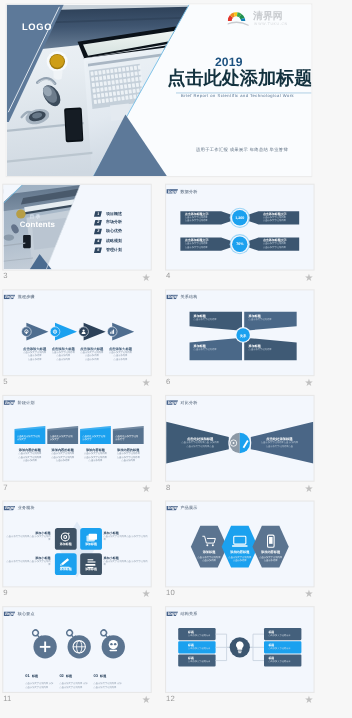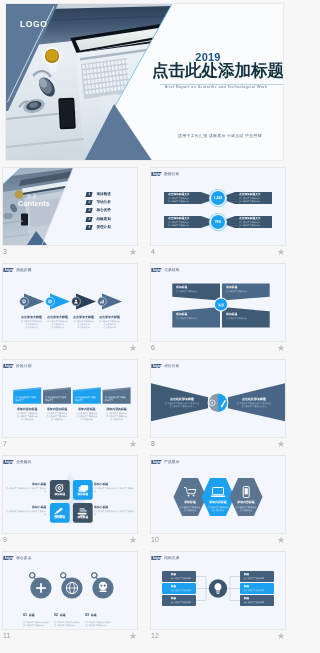--- a/index.html
+++ b/index.html
@@ -256,20 +256,35 @@
     <polygon points="108,100 147,158 78,158" fill="#5d7999"></polygon>
   </svg>
   <div class="hero-logo">LOGO</div>
   <div class="hero-right">
     <div class="hero-year">2019</div>
     <div class="hero-title-cn">点击此处添加标题</div>
     <div class="hero-rule"></div>
     <div class="hero-sub">Brief Report on Scientific and Technological Work</div>
   </div>
   <div class="hero-foot">适用于工作汇报  成果展示  年终总结  毕业答辩</div>
+  <div class="wm">
+    <svg viewBox="0 0 62 17" width="62" height="17">
+      <g transform="translate(8,12)">
+        <path d="M-8 0 A8 8 0 0 1 -6.1 -5.1 L-3.2 -2.8 A4.4 4.4 0 0 0 -4.4 0 Z" fill="#e2352b"></path>
+        <path d="M-6.1 -5.1 A8 8 0 0 1 -2.6 -7.6 L-1.5 -3.9 A4.4 4.4 0 0 0 -3.2 -2.8 Z" fill="#f08a1e"></path>
+        <path d="M-2.6 -7.6 A8 8 0 0 1 0.9 -7.9 L0.4 -4.1 A4.4 4.4 0 0 0 -1.5 -3.9 Z" fill="#f5c518"></path>
+        <path d="M0.9 -7.9 A8 8 0 0 1 4.6 -6.3 L2.4 -3.3 A4.4 4.4 0 0 0 0.4 -4.1 Z" fill="#3aa84c"></path>
+        <path d="M4.6 -6.3 A8 8 0 0 1 7.4 -2.6 L3.6 -1.4 A4.4 4.4 0 0 0 2.4 -3.3 Z" fill="#1e8e4e"></path>
+        <path d="M7.4 -2.6 A8 8 0 0 1 8 0 L4.4 0 A4.4 4.4 0 0 0 3.6 -1.4 Z" fill="#0e7fb5"></path>
+        <path d="M-11 3.4 Q0 -2.2 11 3.4 L11 4.6 Q0 -0.6 -11 4.6 Z" fill="#c9ccd0"></path>
+      </g>
+      <text x="23" y="10" font-family="DejaVu Sans, sans-serif" font-size="9" fill="#c9ccd0" font-weight="bold">清界网</text>
+      <text x="24" y="15.5" font-family="DejaVu Sans, sans-serif" font-size="3" fill="#d5d8dc" letter-spacing="0.7">WWW.TUKU.CN</text>
+    </svg>
+  </div>
 </div>
 <div class="grid">
 <div class="cell" style="left:3px;top:168px">
 <div class="slide-hdr"><span class="lg">logo</span><span class="tt">目录页</span></div>
 <svg class="sv" width="134" height="77" viewBox="0 0 134 77">
   <defs>
           <clipPath id="c3">
             <polygon points="17,0 70,0 39,77 0,77 0,16"></polygon>
           </clipPath>
   <linearGradient id="g3d" x1="0" y1="0" x2="0.15" y2="1">

